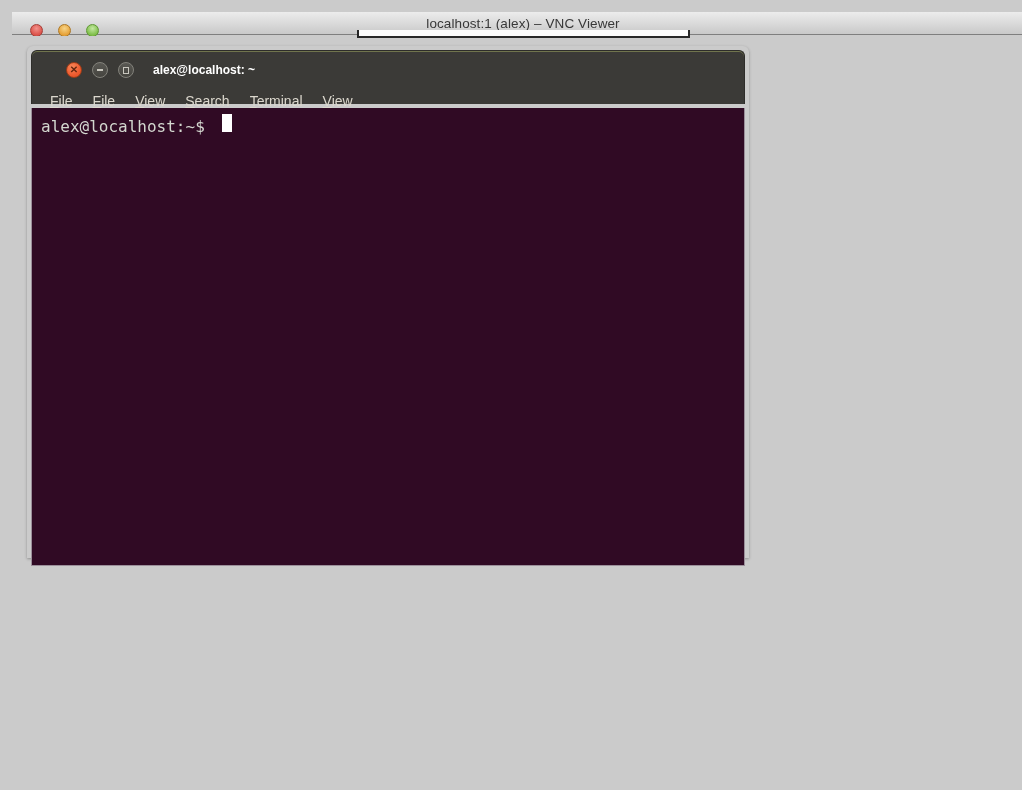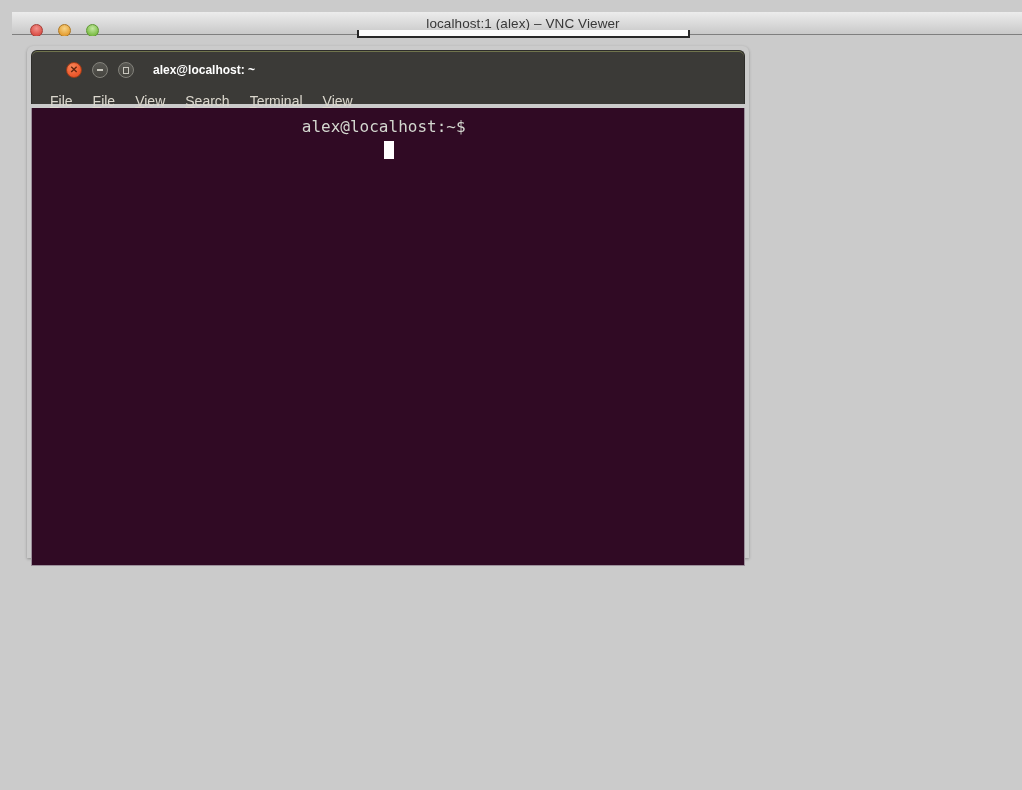--- a/index.html
+++ b/index.html
@@ -104,21 +104,21 @@
   .menu-item::first-letter { text-decoration: underline; }
 
   .term-body {
     height: 458px;
     background: var(--terminal-bg, #300a24);
     border: 1px solid #9b8f9a; border-top: none;
     padding: 1px 0 0 1px;
     font-family: "DejaVu Sans Mono", monospace;
     font-size: 16px; line-height: 19px;
   }
-  .term-line { display: flex; align-items: center; flex-direction: column; }
+  .term-line { display: flex; align-items: flex-start; }
   .prompt {
     color: var(--prompt-text, #d3d7cf);
     white-space: pre;
   }
   .cursor {
     width: 10px; height: 18px; margin-top: 1px;
     background: #ffffff; display: inline-block;
   }
 </style>
 </head>

